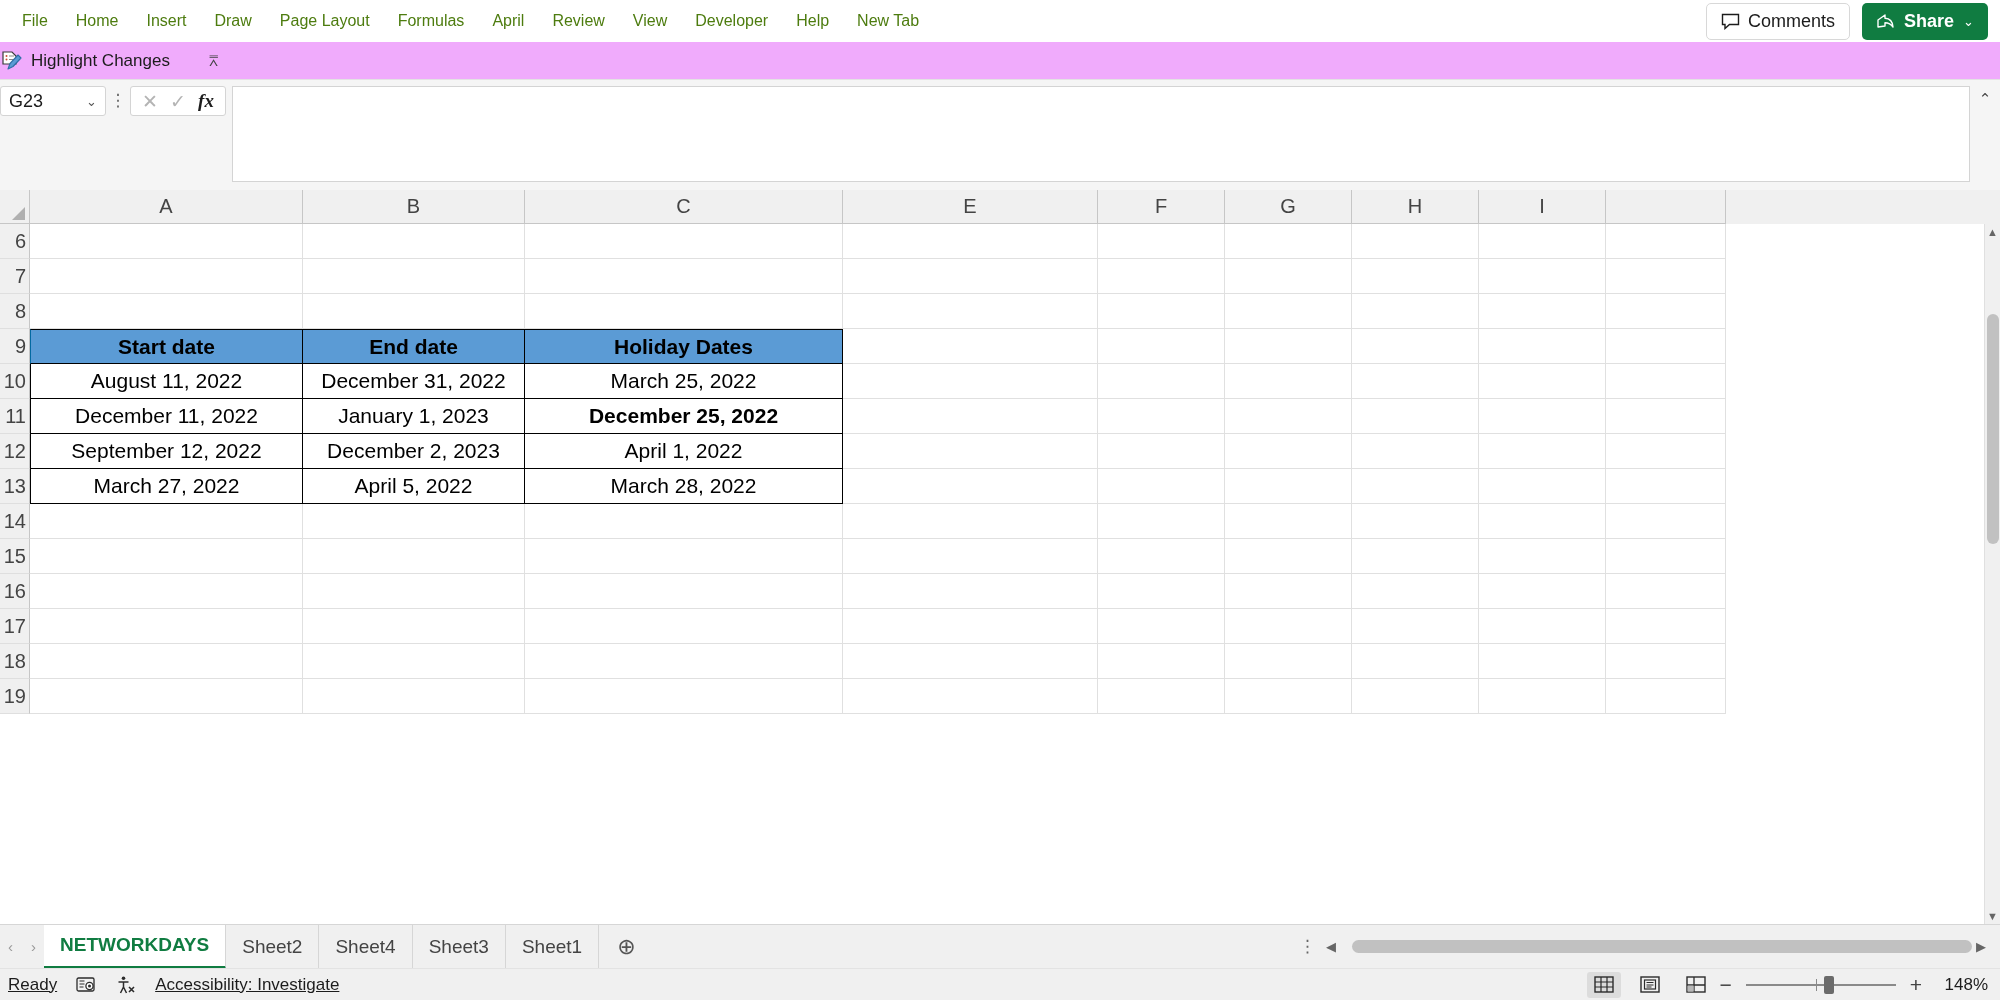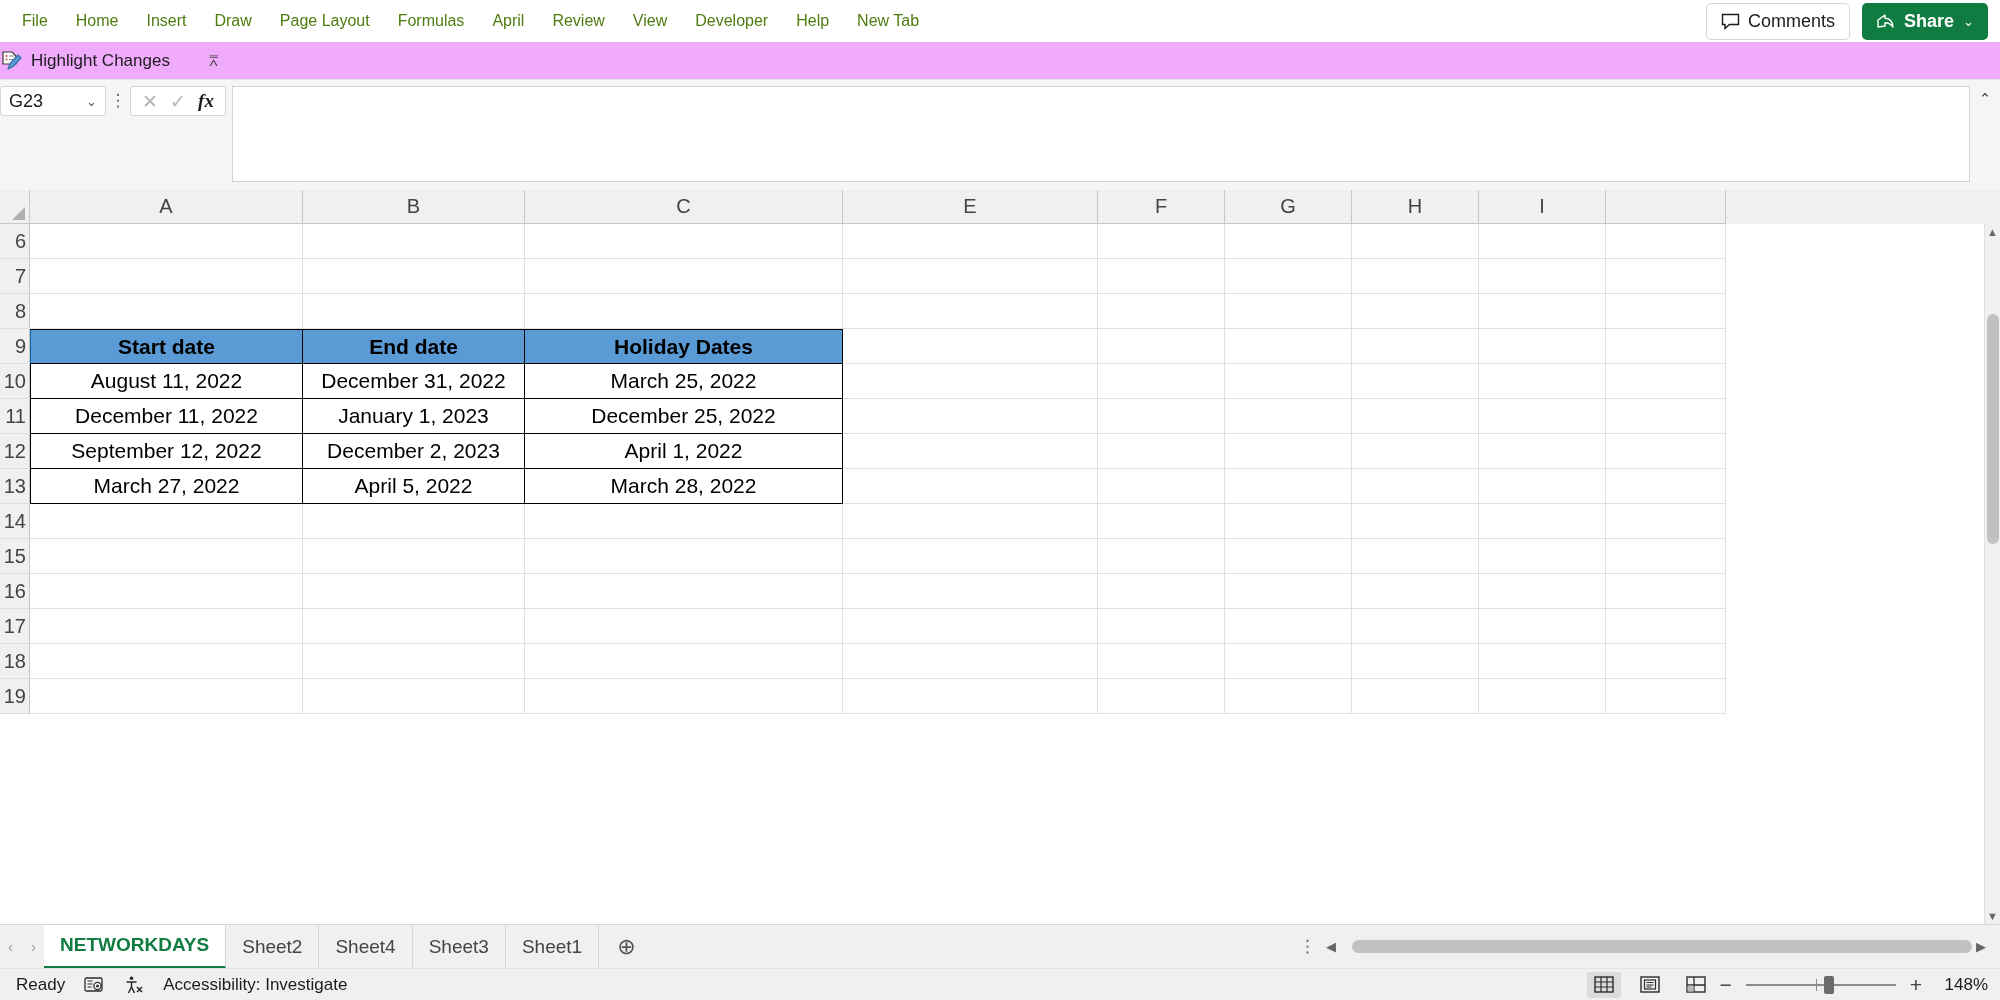--- a/index.html
+++ b/index.html
@@ -142,21 +142,21 @@
   }
   .hsarrow { font-size: 13px; color: #666; }
   .htrack { flex: 1; height: 13px; background: #f0f0f0; position: relative; }
   .hthumb { position: absolute; left: 10px; top: 0; width: 620px; height: 13px; background: #c1c1c1; border-radius: 7px; }
 
   
   .statusbar {
     height: 32px; background: #f0f0f0; display: flex; align-items: center;
     font-size: 17px; color: #1c1c1c; flex: none; border-top: 1px solid #e3e3e3;
   }
-  .status-left { display: flex; align-items: center; gap: 18px; padding-left: 16px; }
+  .status-left { display: flex; align-items: center; gap: 18px; padding-left: 8px; text-decoration: underline; }
   .status-spacer { flex: 1; }
   .viewbtn {
     width: 34px; height: 26px; display: flex; align-items: center; justify-content: center;
     margin: 0 6px; border-radius: 3px;
   }
   .viewbtn.active { background: #dcdcdc; }
   .zoomctl { display: flex; align-items: center; gap: 14px; padding-right: 12px; }
   .zoomtrack { width: 150px; height: 2px; background: #8a8a8a; position: relative; }
   .zoomthumb { position: absolute; left: 78px; top: -8px; width: 10px; height: 18px; background: #6b6b6b; border-radius: 2px; }
   .zoomtick { position: absolute; left: 70px; top: -5px; width: 1px; height: 12px; background: #8a8a8a; }
@@ -304,21 +304,21 @@
           <div class="cell blank" style="width: 127px;"></div>
           <div class="cell blank" style="width: 127px;"></div>
           <div class="cell blank" style="width: 127px;"></div>
           <div class="cell blank" style="width: 127px;"></div>
           <div class="cell blank" style="width: 120px;"></div>
         </div>
         <div class="body-row">
           <div class="rowh">11</div>
           <div class="cell tbl first" style="width: 273px;">December 11, 2022</div>
           <div class="cell tbl" style="width: 222px;">January 1, 2023</div>
-          <div class="cell tbl" style="width: 318px;">December 25, 2022</div>
+          <div class="cell tbl" style="width: 318px; font-weight: bold;">December 25, 2022</div>
           <div class="cell blank" style="width: 255px;"></div>
           <div class="cell blank" style="width: 127px;"></div>
           <div class="cell blank" style="width: 127px;"></div>
           <div class="cell blank" style="width: 127px;"></div>
           <div class="cell blank" style="width: 127px;"></div>
           <div class="cell blank" style="width: 120px;"></div>
         </div>
         <div class="body-row">
           <div class="rowh">12</div>
           <div class="cell tbl first" style="width: 273px;">September 12, 2022</div>

